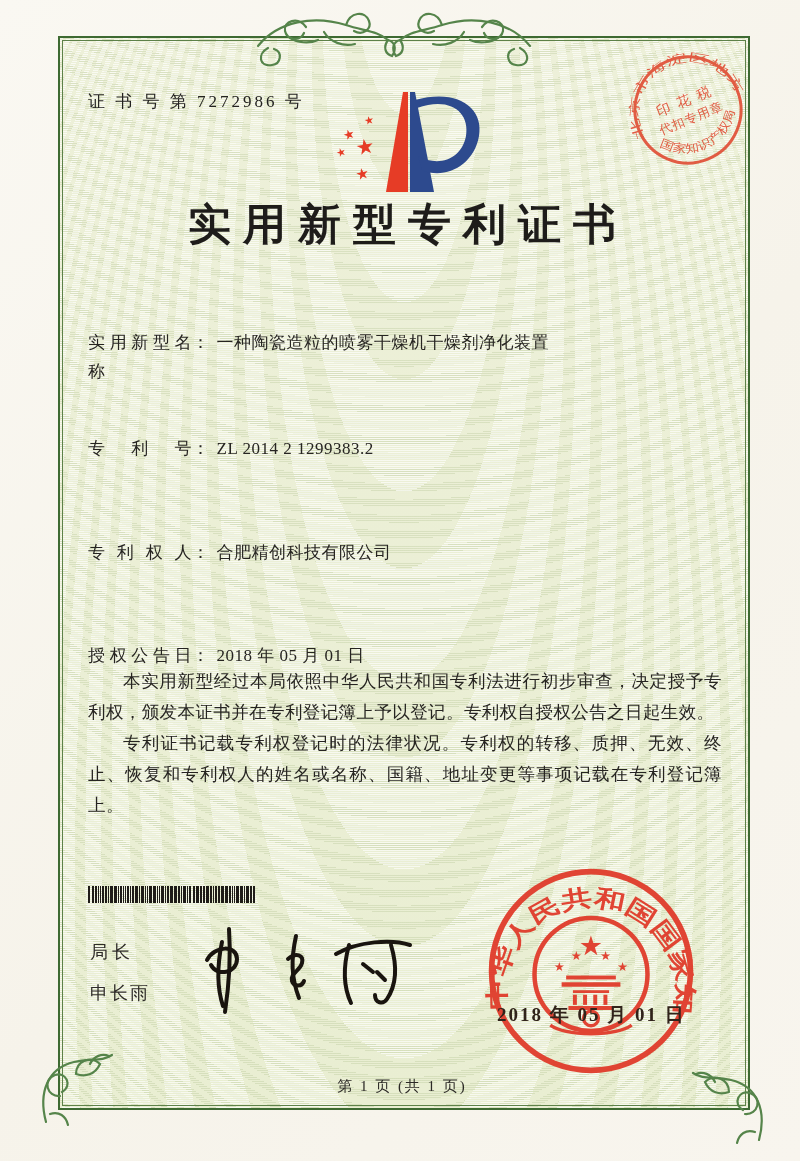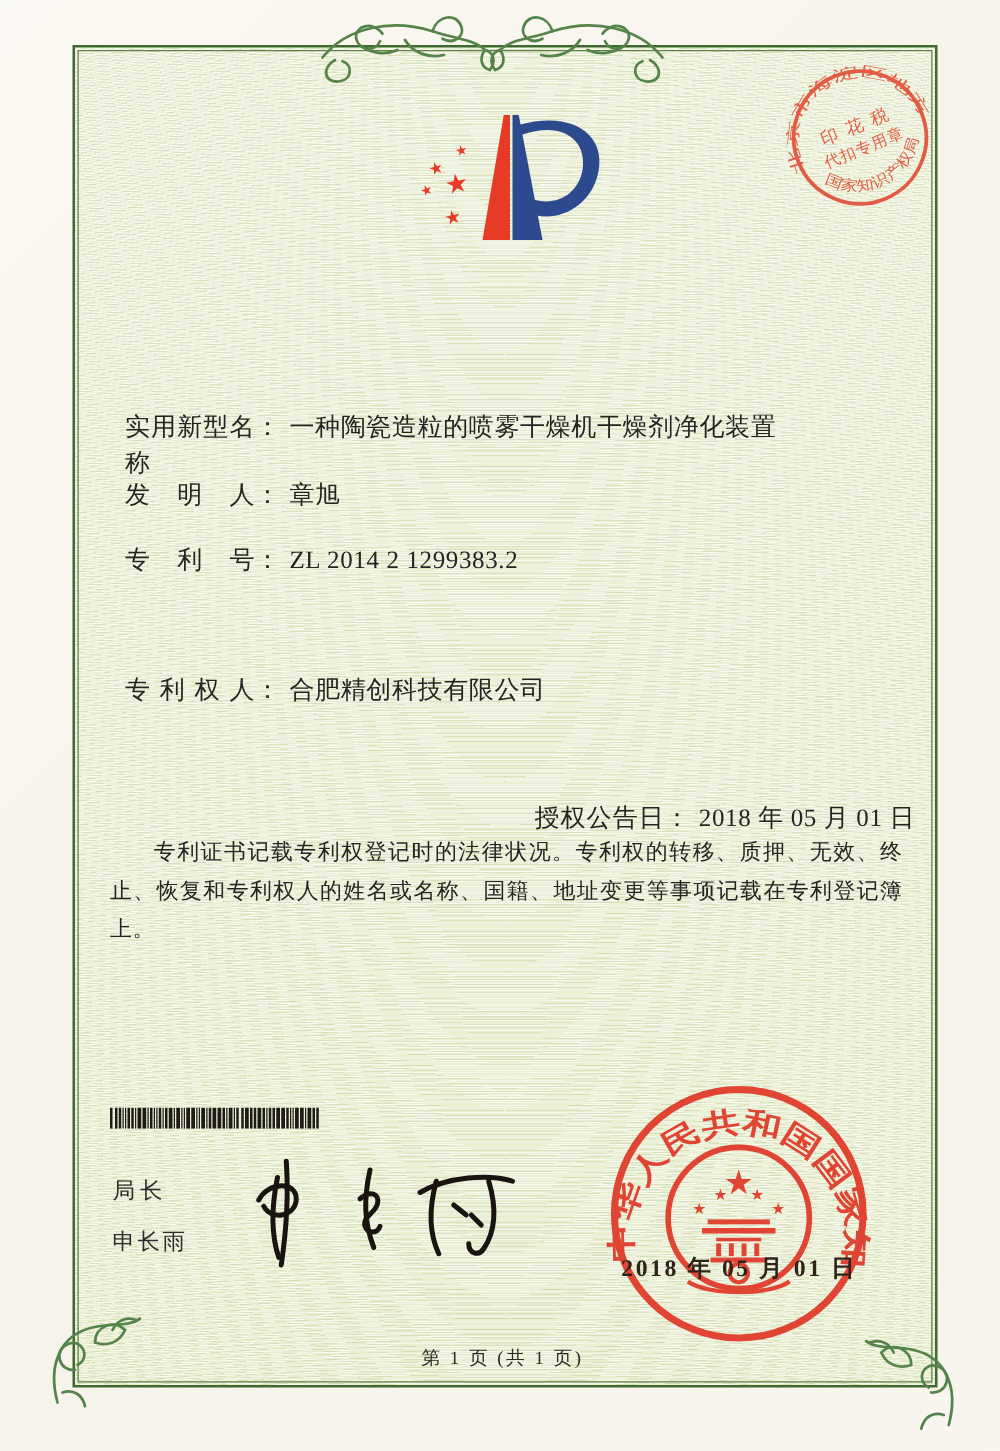--- a/index.html
+++ b/index.html
@@ -16,26 +16,26 @@
   .frame::after{content:"";position:absolute;inset:2px;border:1px solid #5d8148;}
   
   .abs{position:absolute;}
   
   .certno{left:88px;top:90px;font-size:17px;letter-spacing:3px;color:#232220;}
   .title{left:58px;top:196px;width:688px;text-align:center;font-size:43px;font-weight:700;
          letter-spacing:12px;text-indent:12px;color:#1e1c1a;}
   .taxstamp{left:613px;top:35px;width:150px;height:150px;transform:rotate(-22deg);opacity:.88;}
   .logo{left:318px;top:88px;width:175px;height:112px;}
   
-  .row{left:100px;font-size:20px;letter-spacing:.5px;line-height:29px;color:#262421;}
+  .row{left:88px;font-size:17px;letter-spacing:.5px;line-height:29px;color:#262421;}
   .lb{display:inline-block;width:104px;text-align:justify;text-align-last:justify;vertical-align:top;}
   .cl{margin-right:7px;vertical-align:top;}
   .vl{vertical-align:top;}
   .vl.wrap{display:inline-block;width:436px;}
-  .grant{display:flex;justify-content:flex-end;width:632px;}
+  .grant{display:flex;justify-content:space-between;width:632px;}
   
   .paras{left:88px;top:666px;width:634px;}
   .paras p{margin:0;font-size:17.5px;line-height:31px;text-align:justify;text-indent:2em;
            letter-spacing:.4px;color:#262421;}
   
   .barcode{left:88px;top:886px;width:212px;height:17px;display:flex;align-items:stretch;overflow:hidden;}
   .barcode i{display:block;height:100%;background:#1f1c18;flex:none;}
   
   .dtitle{left:90px;top:940px;font-size:18px;letter-spacing:4px;}
   .dname{left:90px;top:981px;font-size:18px;letter-spacing:2px;}
@@ -75,20 +75,21 @@
       <path d="M32,62 c-13,1 -18,-16 -5,-21 c11,-4 18,11 7,17"></path>
       <path d="M48,40 c0,-13 15,-19 24,-10 c-5,11 -15,13 -24,10"></path>
       <path d="M22,80 c9,-3 16,2 18,11"></path>
       <path d="M62,30 c4,-8 12,-11 19,-8"></path>
     </g>
   </svg>
   <svg class="abs orn" style="left:682px;top:1052px" width="95" height="95" viewBox="0 0 95 95">
     <use href="#crn" transform="translate(95,0) scale(-1,1)"></use>
   </svg>
 
+  <div class="abs certno">证 书 号 第 7272986 号</div>
 
   <svg class="abs taxstamp" viewBox="0 0 150 150">
     <defs>
       <path id="taxArcT" d="M 25,88 A 51,51 0 1 1 125,88"></path>
       <path id="taxArcB" d="M 34,96 A 51,51 0 0 0 116,96"></path>
     </defs>
     <circle cx="75" cy="75" r="53" fill="none" stroke="#e0482f" stroke-width="3"></circle>
     <text font-size="11.5" fill="#e0482f"><textPath href="#taxArcT" startOffset="4" textLength="230" lengthAdjust="spacingAndGlyphs">北京市海淀区地方税务局</textPath></text>
     <text x="75" y="70" text-anchor="middle" font-size="14" letter-spacing="2" fill="#e0482f">印 花 税</text>
     <text x="75" y="88" text-anchor="middle" font-size="12.5" letter-spacing="1" fill="#e0482f">代扣专用章</text>
@@ -101,40 +102,39 @@
     <path d="M97,12 C140,0 166,20 161,48 C156,78 126,92 104,82 L100,68 C122,80 144,70 148,48 C152,24 132,8 99,20 Z" fill="#2d4a8e"></path>
     <g fill="#e63c26" text-anchor="middle">
       <text x="51" y="36" font-size="11" transform="rotate(-12 51 32)">★</text>
       <text x="31" y="51" font-size="13" transform="rotate(-18 31 47)">★</text>
       <text x="47" y="66" font-size="21" transform="rotate(-10 47 58)">★</text>
       <text x="23" y="68" font-size="11" transform="rotate(-20 23 64)">★</text>
       <text x="44" y="91" font-size="15" transform="rotate(-12 44 85)">★</text>
     </g>
   </svg>
 
+  <div class="abs title">实用新型专利证书</div>
 
   <div class="abs row" style="top:328px">
     <span class="lb">实用新型名称</span><span class="cl">：</span><span class="vl">一种陶瓷造粒的喷雾干燥机干燥剂净化装置</span>
-  </div>
-  <div class="abs row" style="top:382px">
-    <span class="lb">发明人</span><span class="cl">：</span><span class="vl">章旭</span>
   </div>
   <div class="abs row" style="top:434px">
     <span class="lb">专利号</span><span class="cl">：</span><span class="vl">ZL 2014 2 1299383.2</span>
   </div>
   <div class="abs row" style="top:538px">
     <span class="lb">专利权人</span><span class="cl">：</span><span class="vl">合肥精创科技有限公司</span>
   </div>
   <div class="abs row grant" style="top:641px">
     <span>
       <span class="lb">授权公告日</span><span class="cl">：</span><span class="vl">2018 年 05 月 01 日</span>
     </span>
   </div>
 
   <div class="abs paras">
+    <p>本实用新型经过本局依照中华人民共和国专利法进行初步审查，决定授予专利权，颁发本证书并在专利登记簿上予以登记。专利权自授权公告之日起生效。</p>
     <p>专利证书记载专利权登记时的法律状况。专利权的转移、质押、无效、终止、恢复和专利权人的姓名或名称、国籍、地址变更等事项记载在专利登记簿上。</p>
   </div>
 
   <div class="abs barcode">
       <i style="width: 2px; margin-right: 2px;"></i>
       <i style="width: 2px; margin-right: 1px;"></i>
       <i style="width: 2px; margin-right: 1px;"></i>
       <i style="width: 1px; margin-right: 1px;"></i>
       <i style="width: 1px; margin-right: 1px;"></i>
       <i style="width: 2px; margin-right: 1px;"></i>

